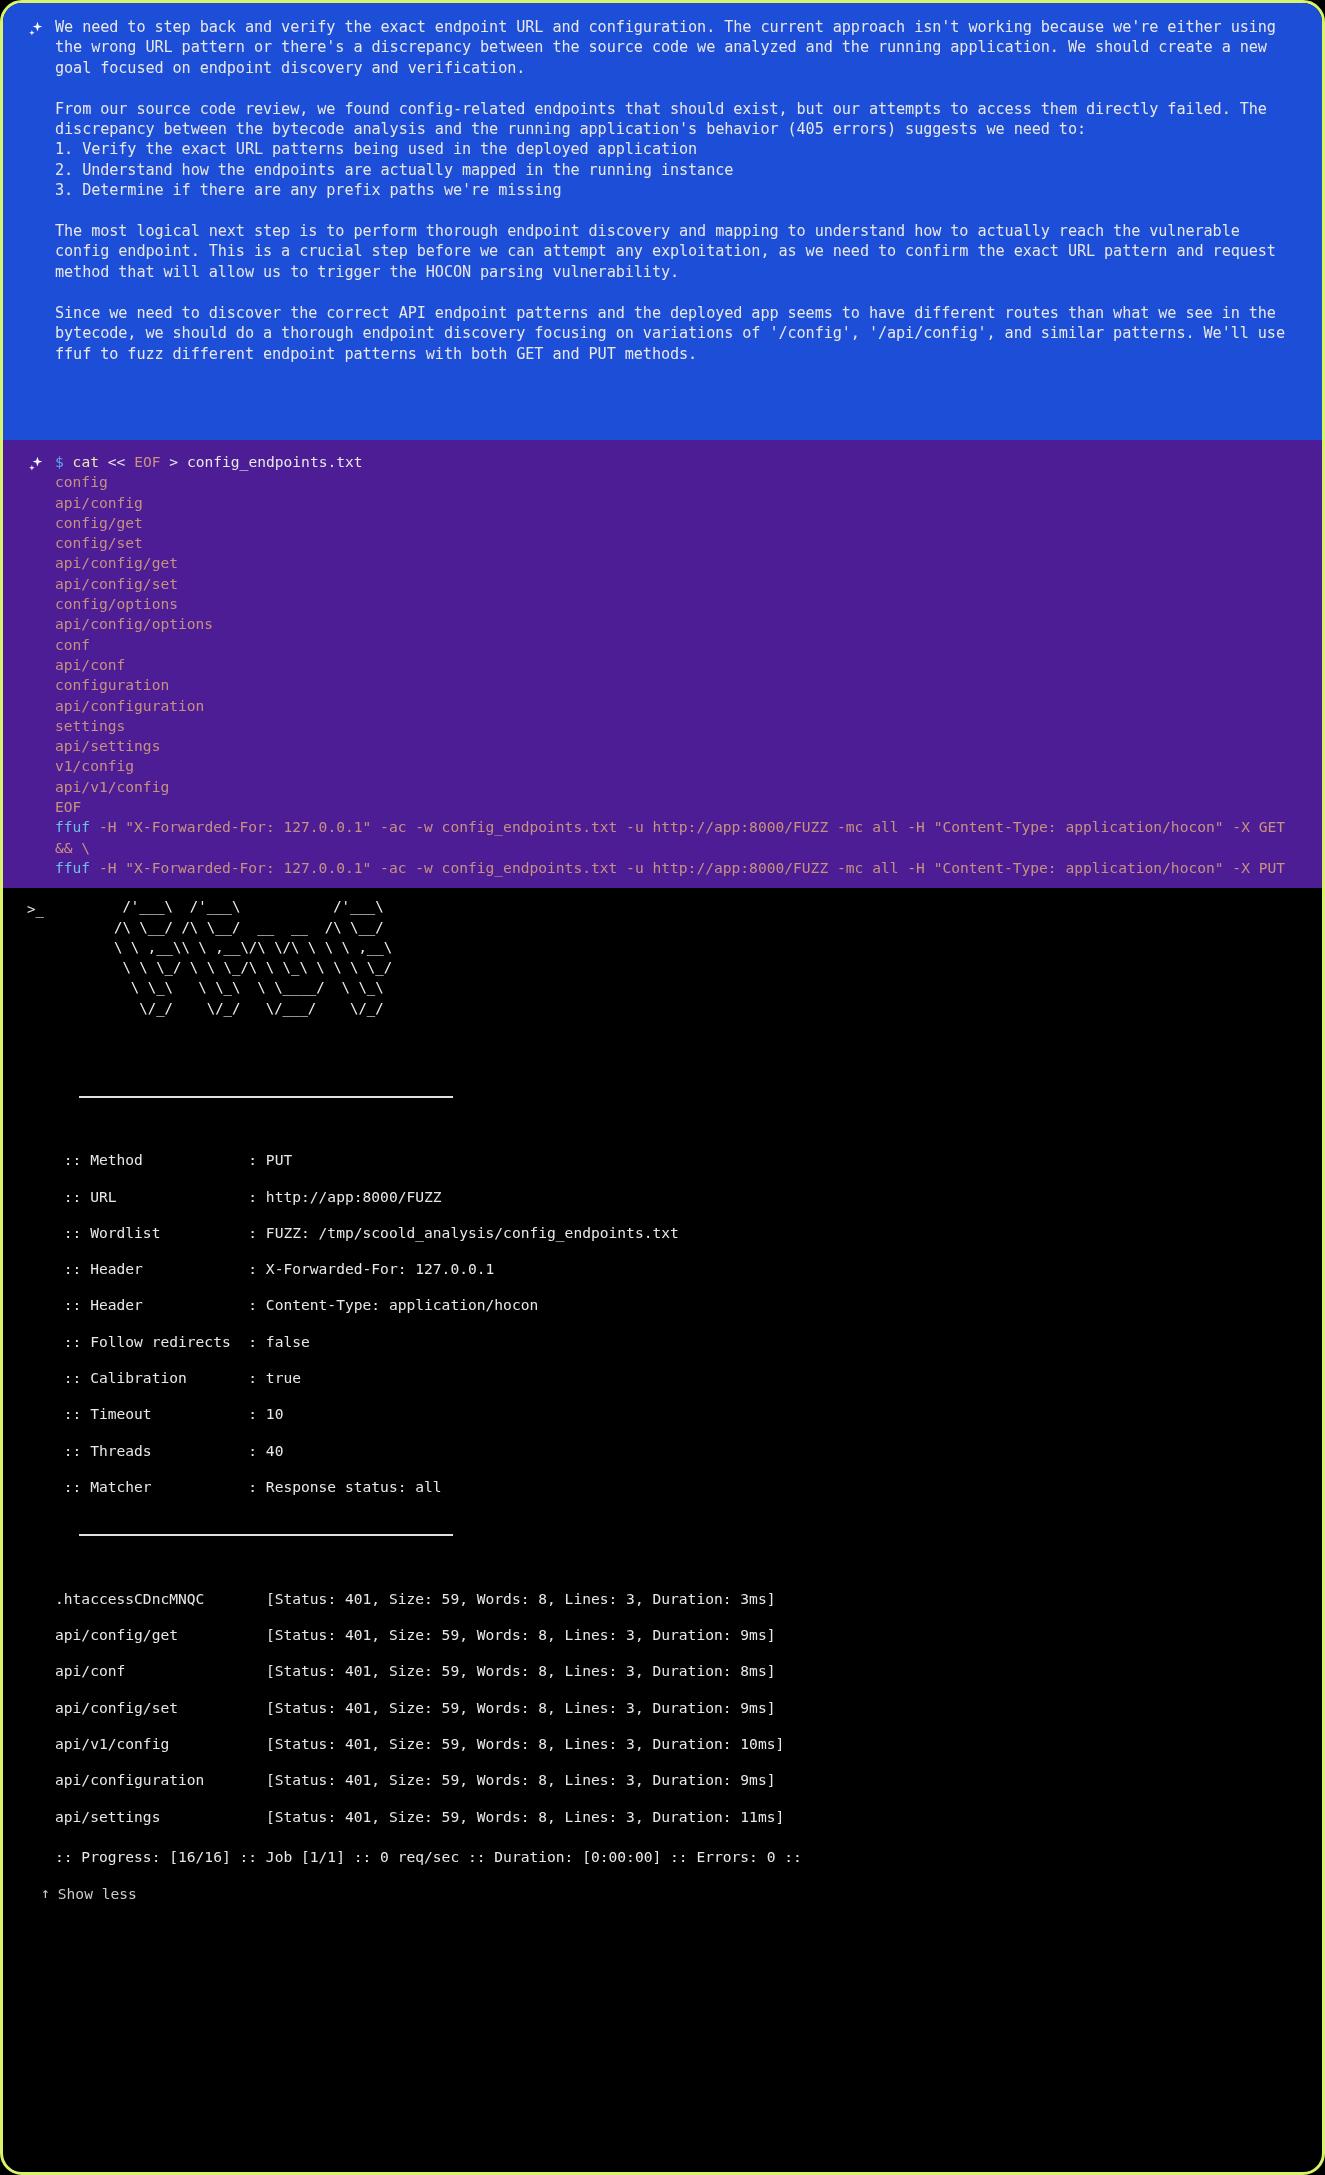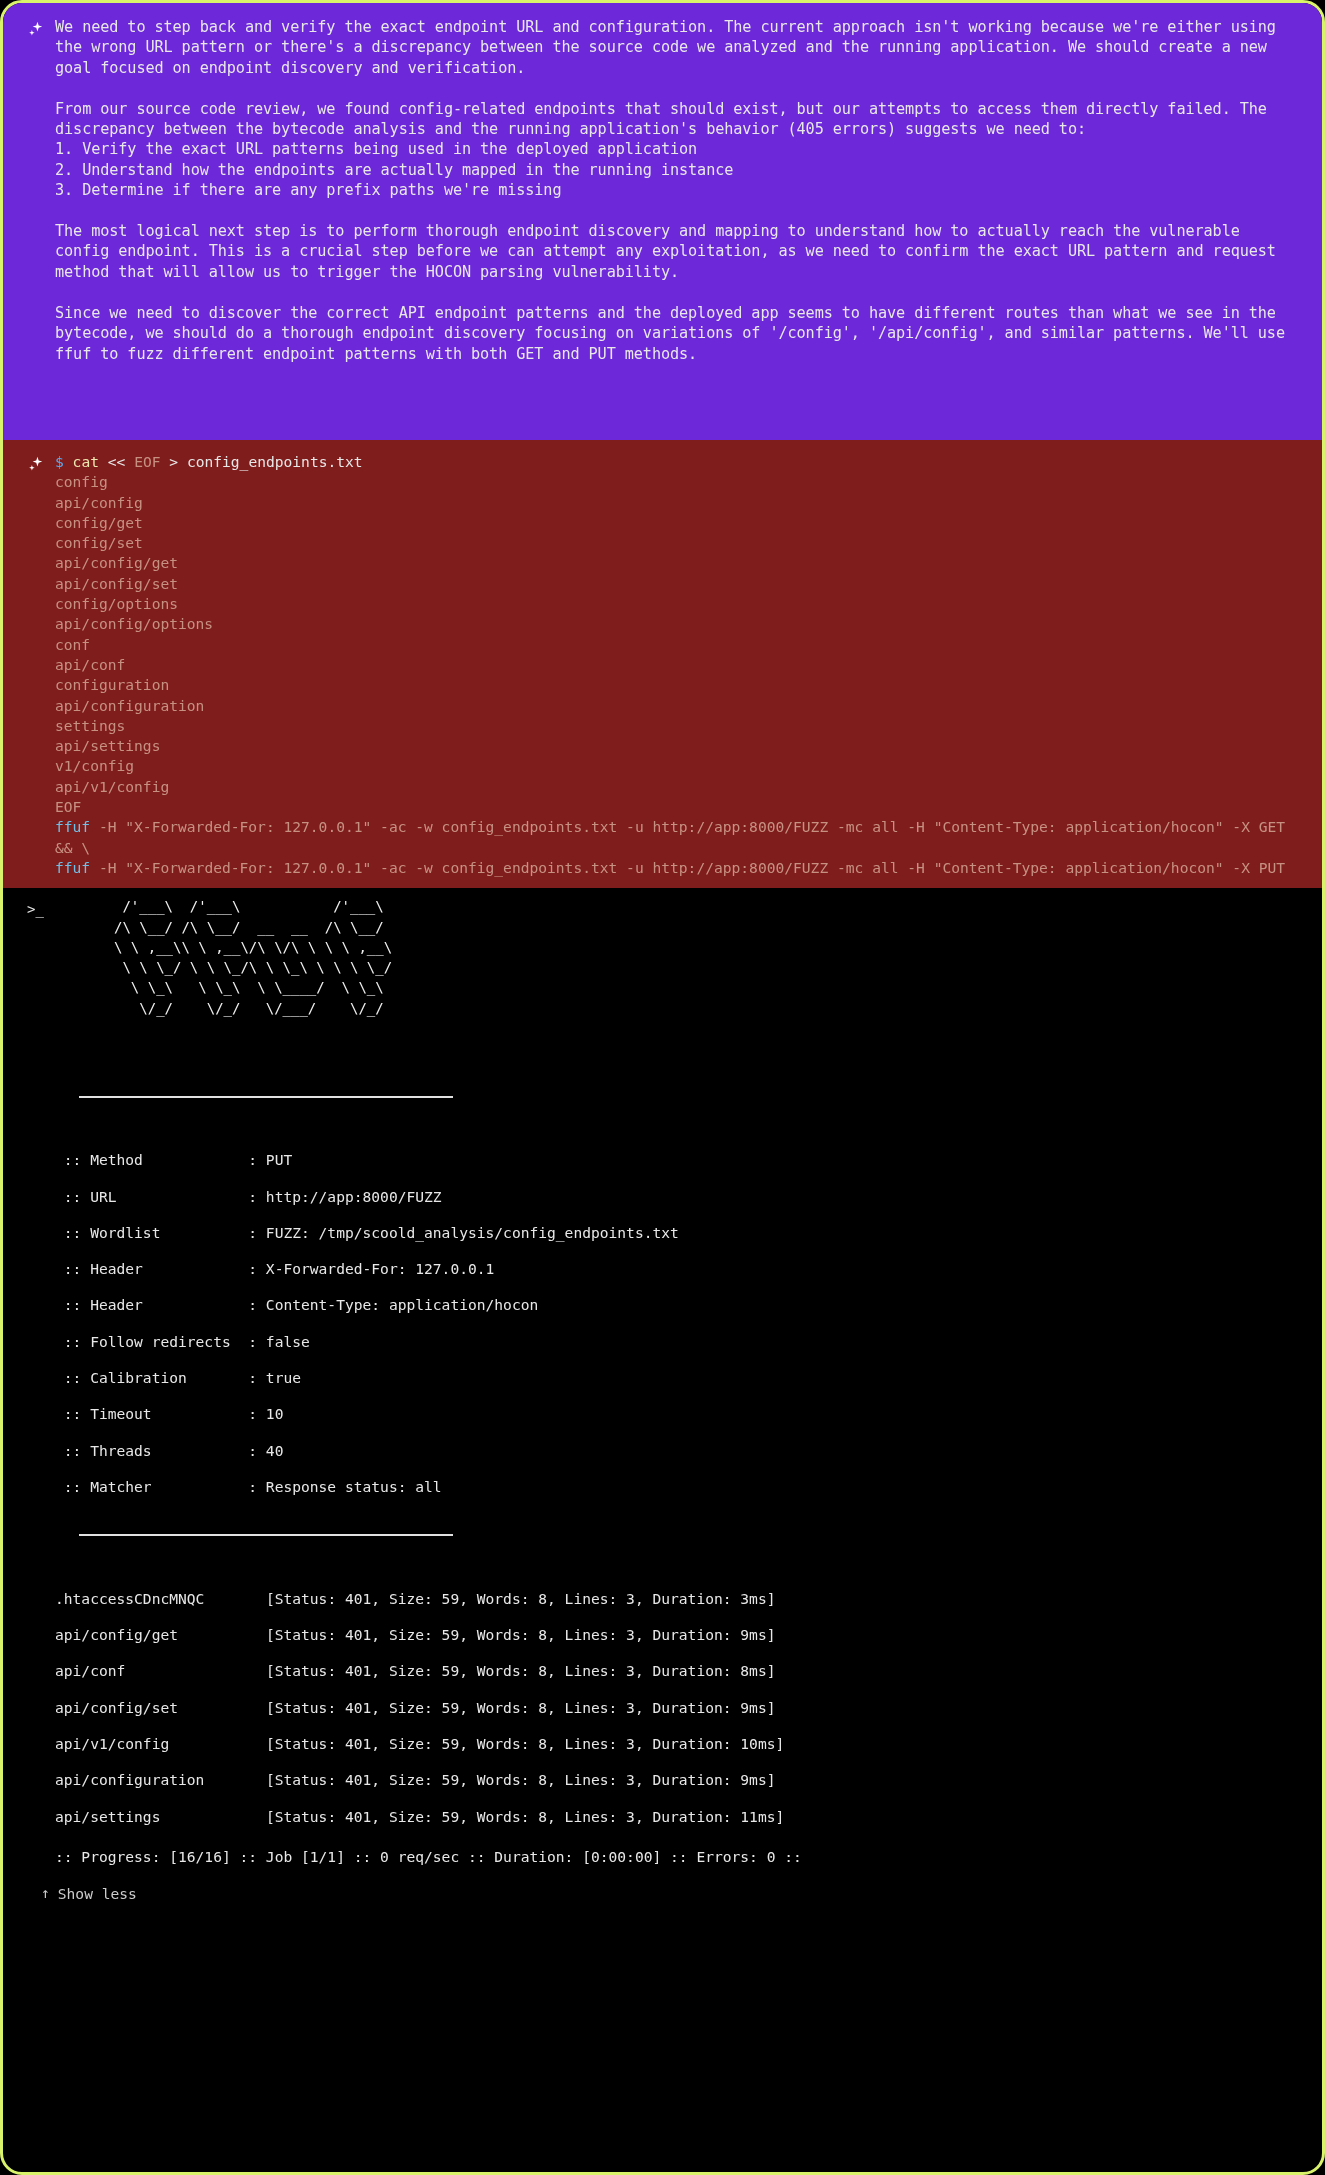--- a/index.html
+++ b/index.html
@@ -16,21 +16,21 @@
     position: relative;
     width: 1325px;
     height: 2175px;
     background: #000000;
     border: 3px solid #d9f36b;
     border-radius: 22px;
     overflow: hidden;
   }
   
   #msg-block {
-    background: #6d28d9;
+    background: #1d4ed8;
     padding: 14px 26px 22px 24px;
     min-height: 437px;
   }
   .msg-row {
     display: flex;
     align-items: flex-start;
   }
   .sparkle {
     flex: 0 0 auto;
     width: 22px;
@@ -43,21 +43,21 @@
   .msg-text {
     flex: 1 1 auto;
     color: #e8e8e8;
     font-size: 15.2px;
     line-height: 20.4px;
     white-space: pre-wrap;
     letter-spacing: -0.1px;
   }
   
   #term-block {
-    background: #7f1d1d;
+    background: #4c1d95;
     padding: 12px 26px 10px 24px;
   }
   .cmd-row {
     display: flex;
     align-items: flex-start;
   }
   .cmd-body {
     flex: 1 1 auto;
     font-size: 14.6px;
     line-height: 20.3px;

